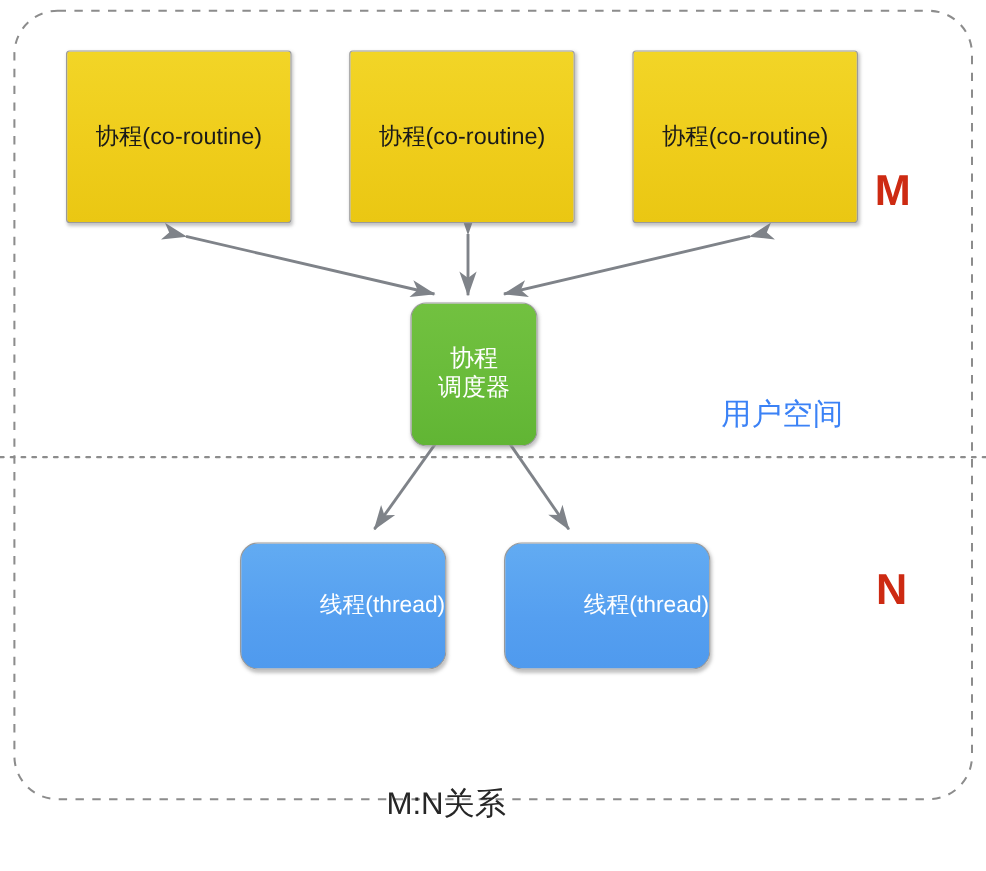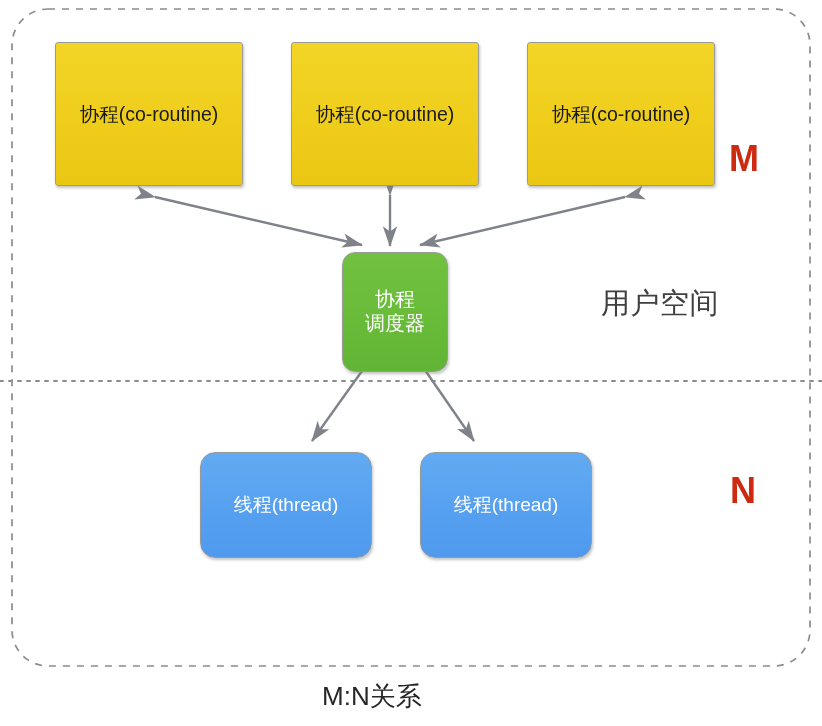--- a/index.html
+++ b/index.html
@@ -55,32 +55,34 @@
     border-radius: 13px;
     flex-direction: column;
   }
   .node-scheduler .line { display: block; }
 
   .node-thread {
     background: linear-gradient(180deg, #62abf2 0%, #559ff0 60%, #4f9aee 100%);
     color: #ffffff;
     font-size: 19px;
     border-radius: 15px;
+    justify-content: flex-end;
   }
 
   .label-text {
     position: absolute;
     white-space: nowrap;
     z-index: 4;
   }
 
   .label-space {
-    font-size: 29px;
-    color: #404040;
+    font-size: 25px;
+    color: #3b82f6;
     letter-spacing: 0.5px;
+    margin-top: 44px;
   }
 
   .label-mn {
     font-size: 36px;
     font-weight: bold;
     color: #cd2a12;
   }
 
   .label-caption {
     font-size: 26px;
@@ -139,15 +141,15 @@
     <span>线程(thread)</span>
   </div>
 
   <div class="label-text label-mn" style="left:729px; top:138px;">M</div>
 
   <div class="label-text label-mn" style="left:730px; top:470px;">N</div>
 
   <div class="label-text label-space" style="left:601px; top:284px;">用户空间</div>
 
 
-  <div class="label-text label-caption" style="left:322px; top:679px;text-align:center;">M:N关系</div>
+  <div class="label-text label-caption" style="left:322px; top:652px;text-align:center;">M:N关系</div>
 
 </div>
 
 </body></html>

